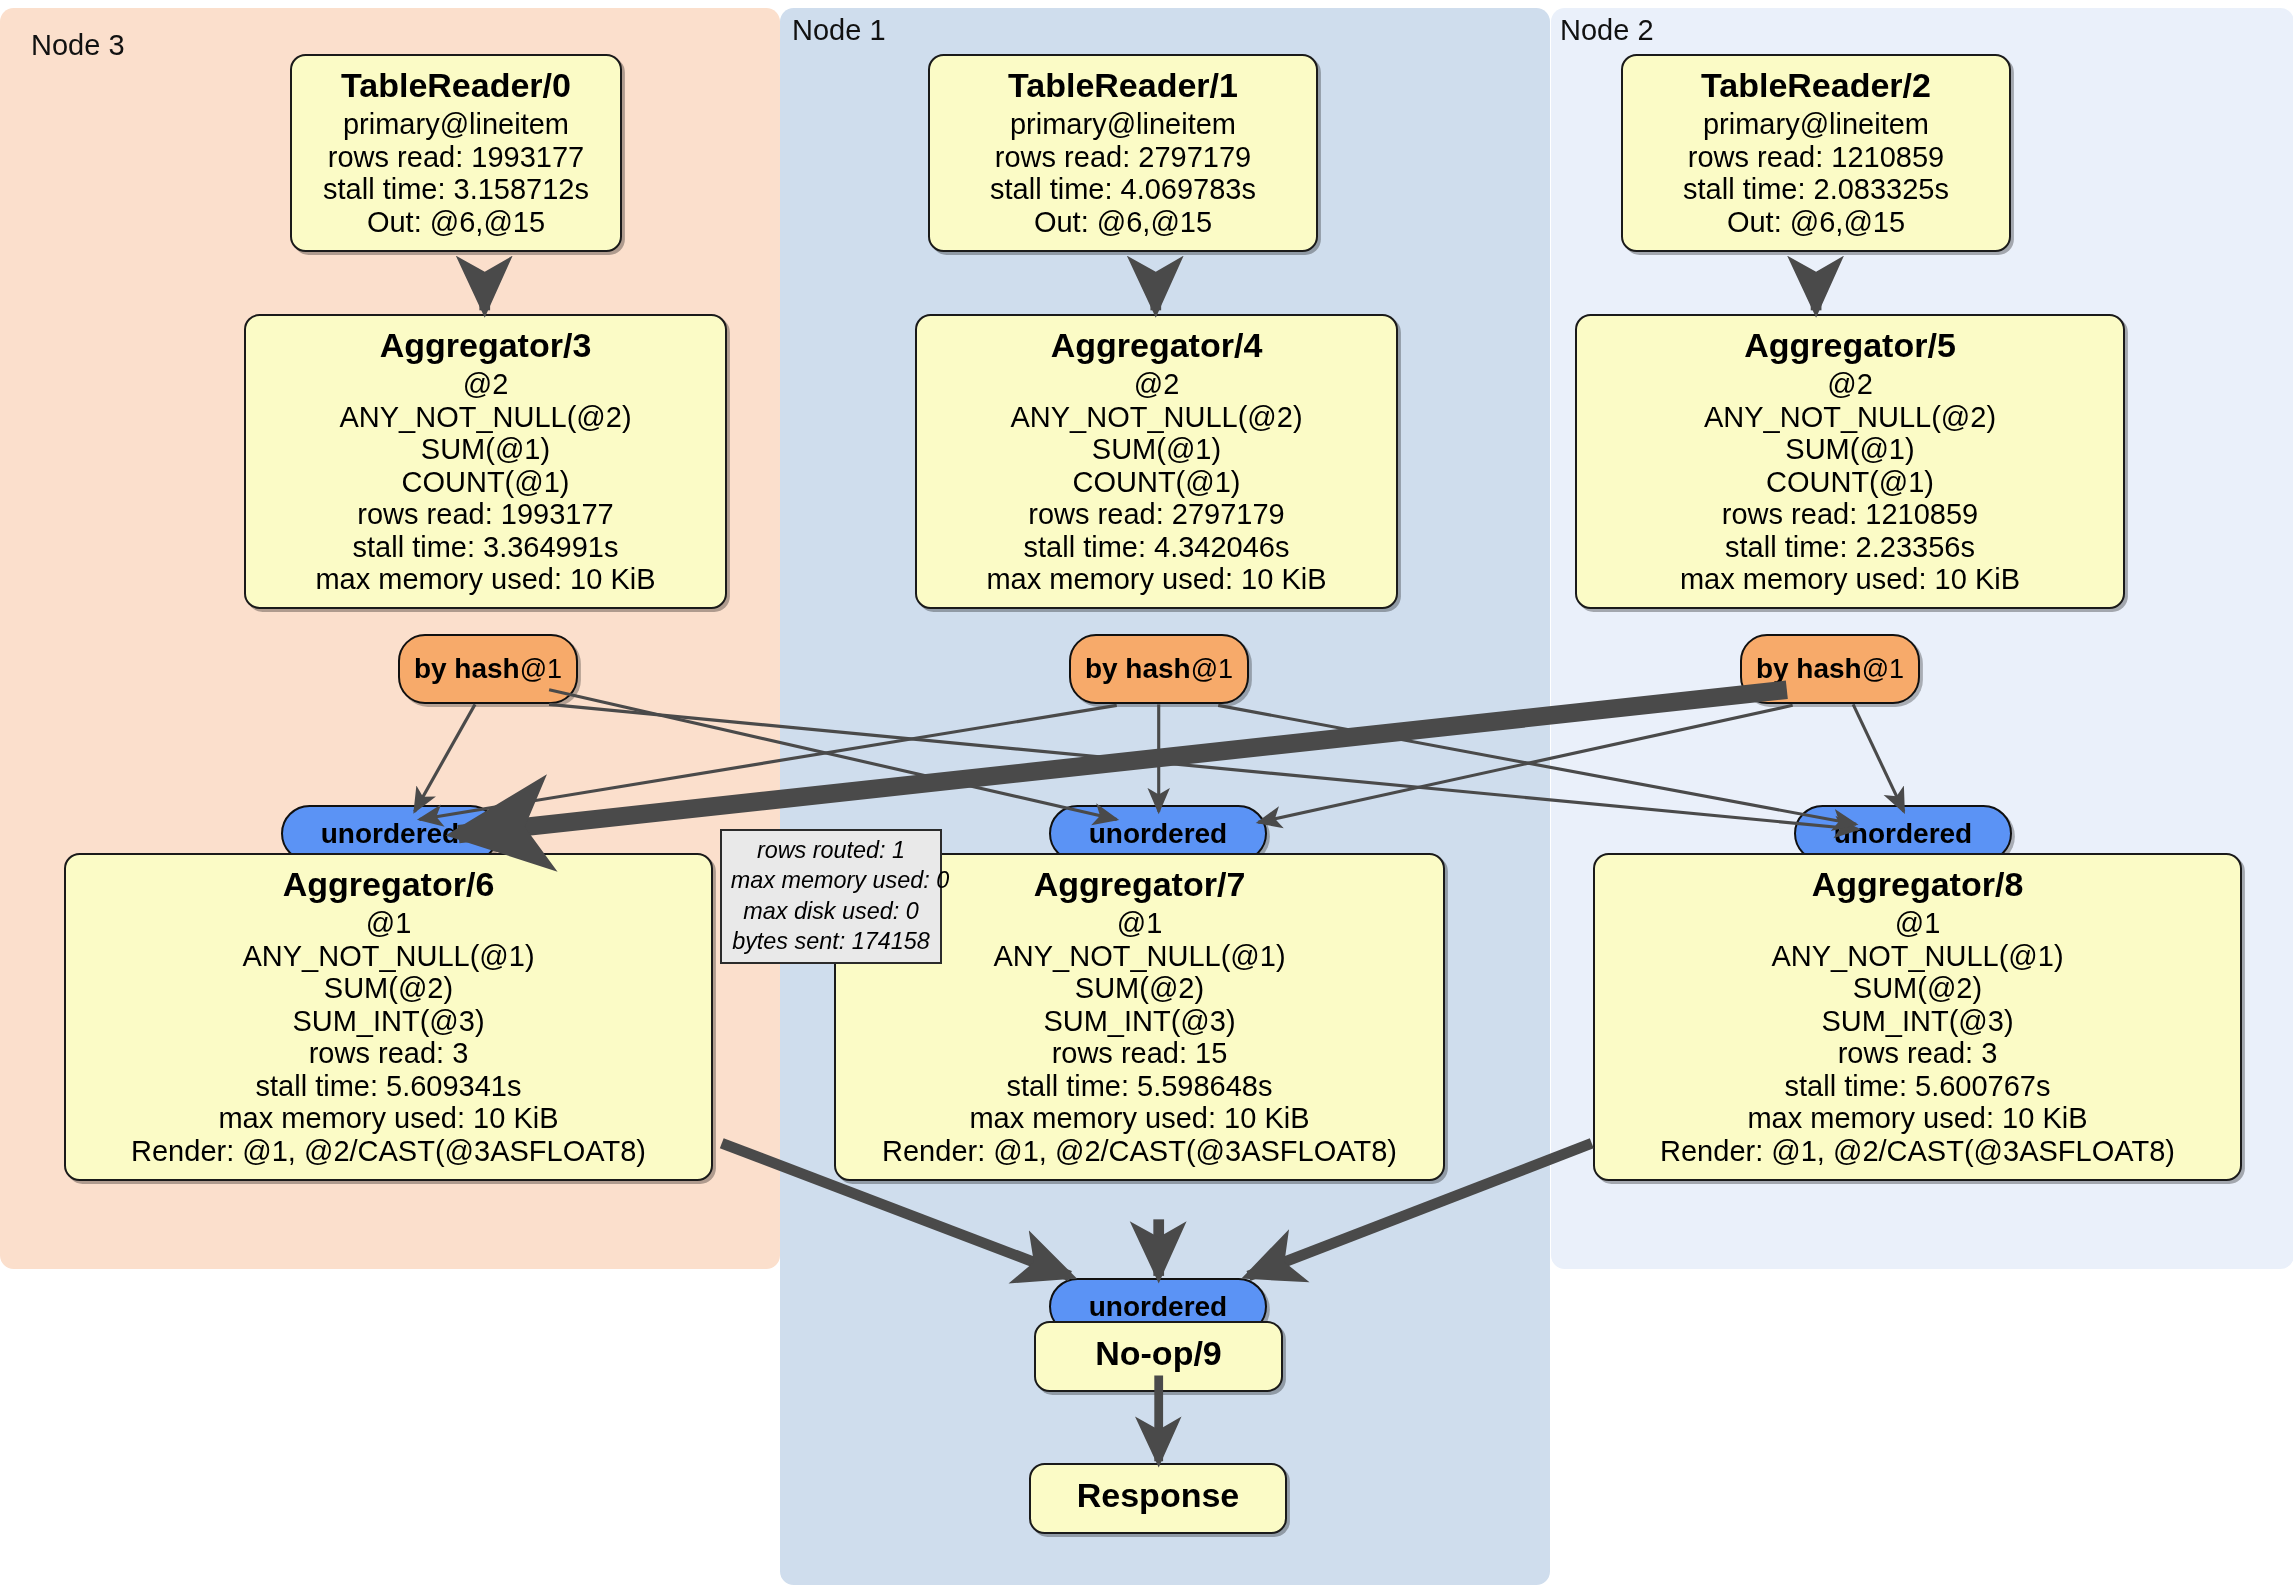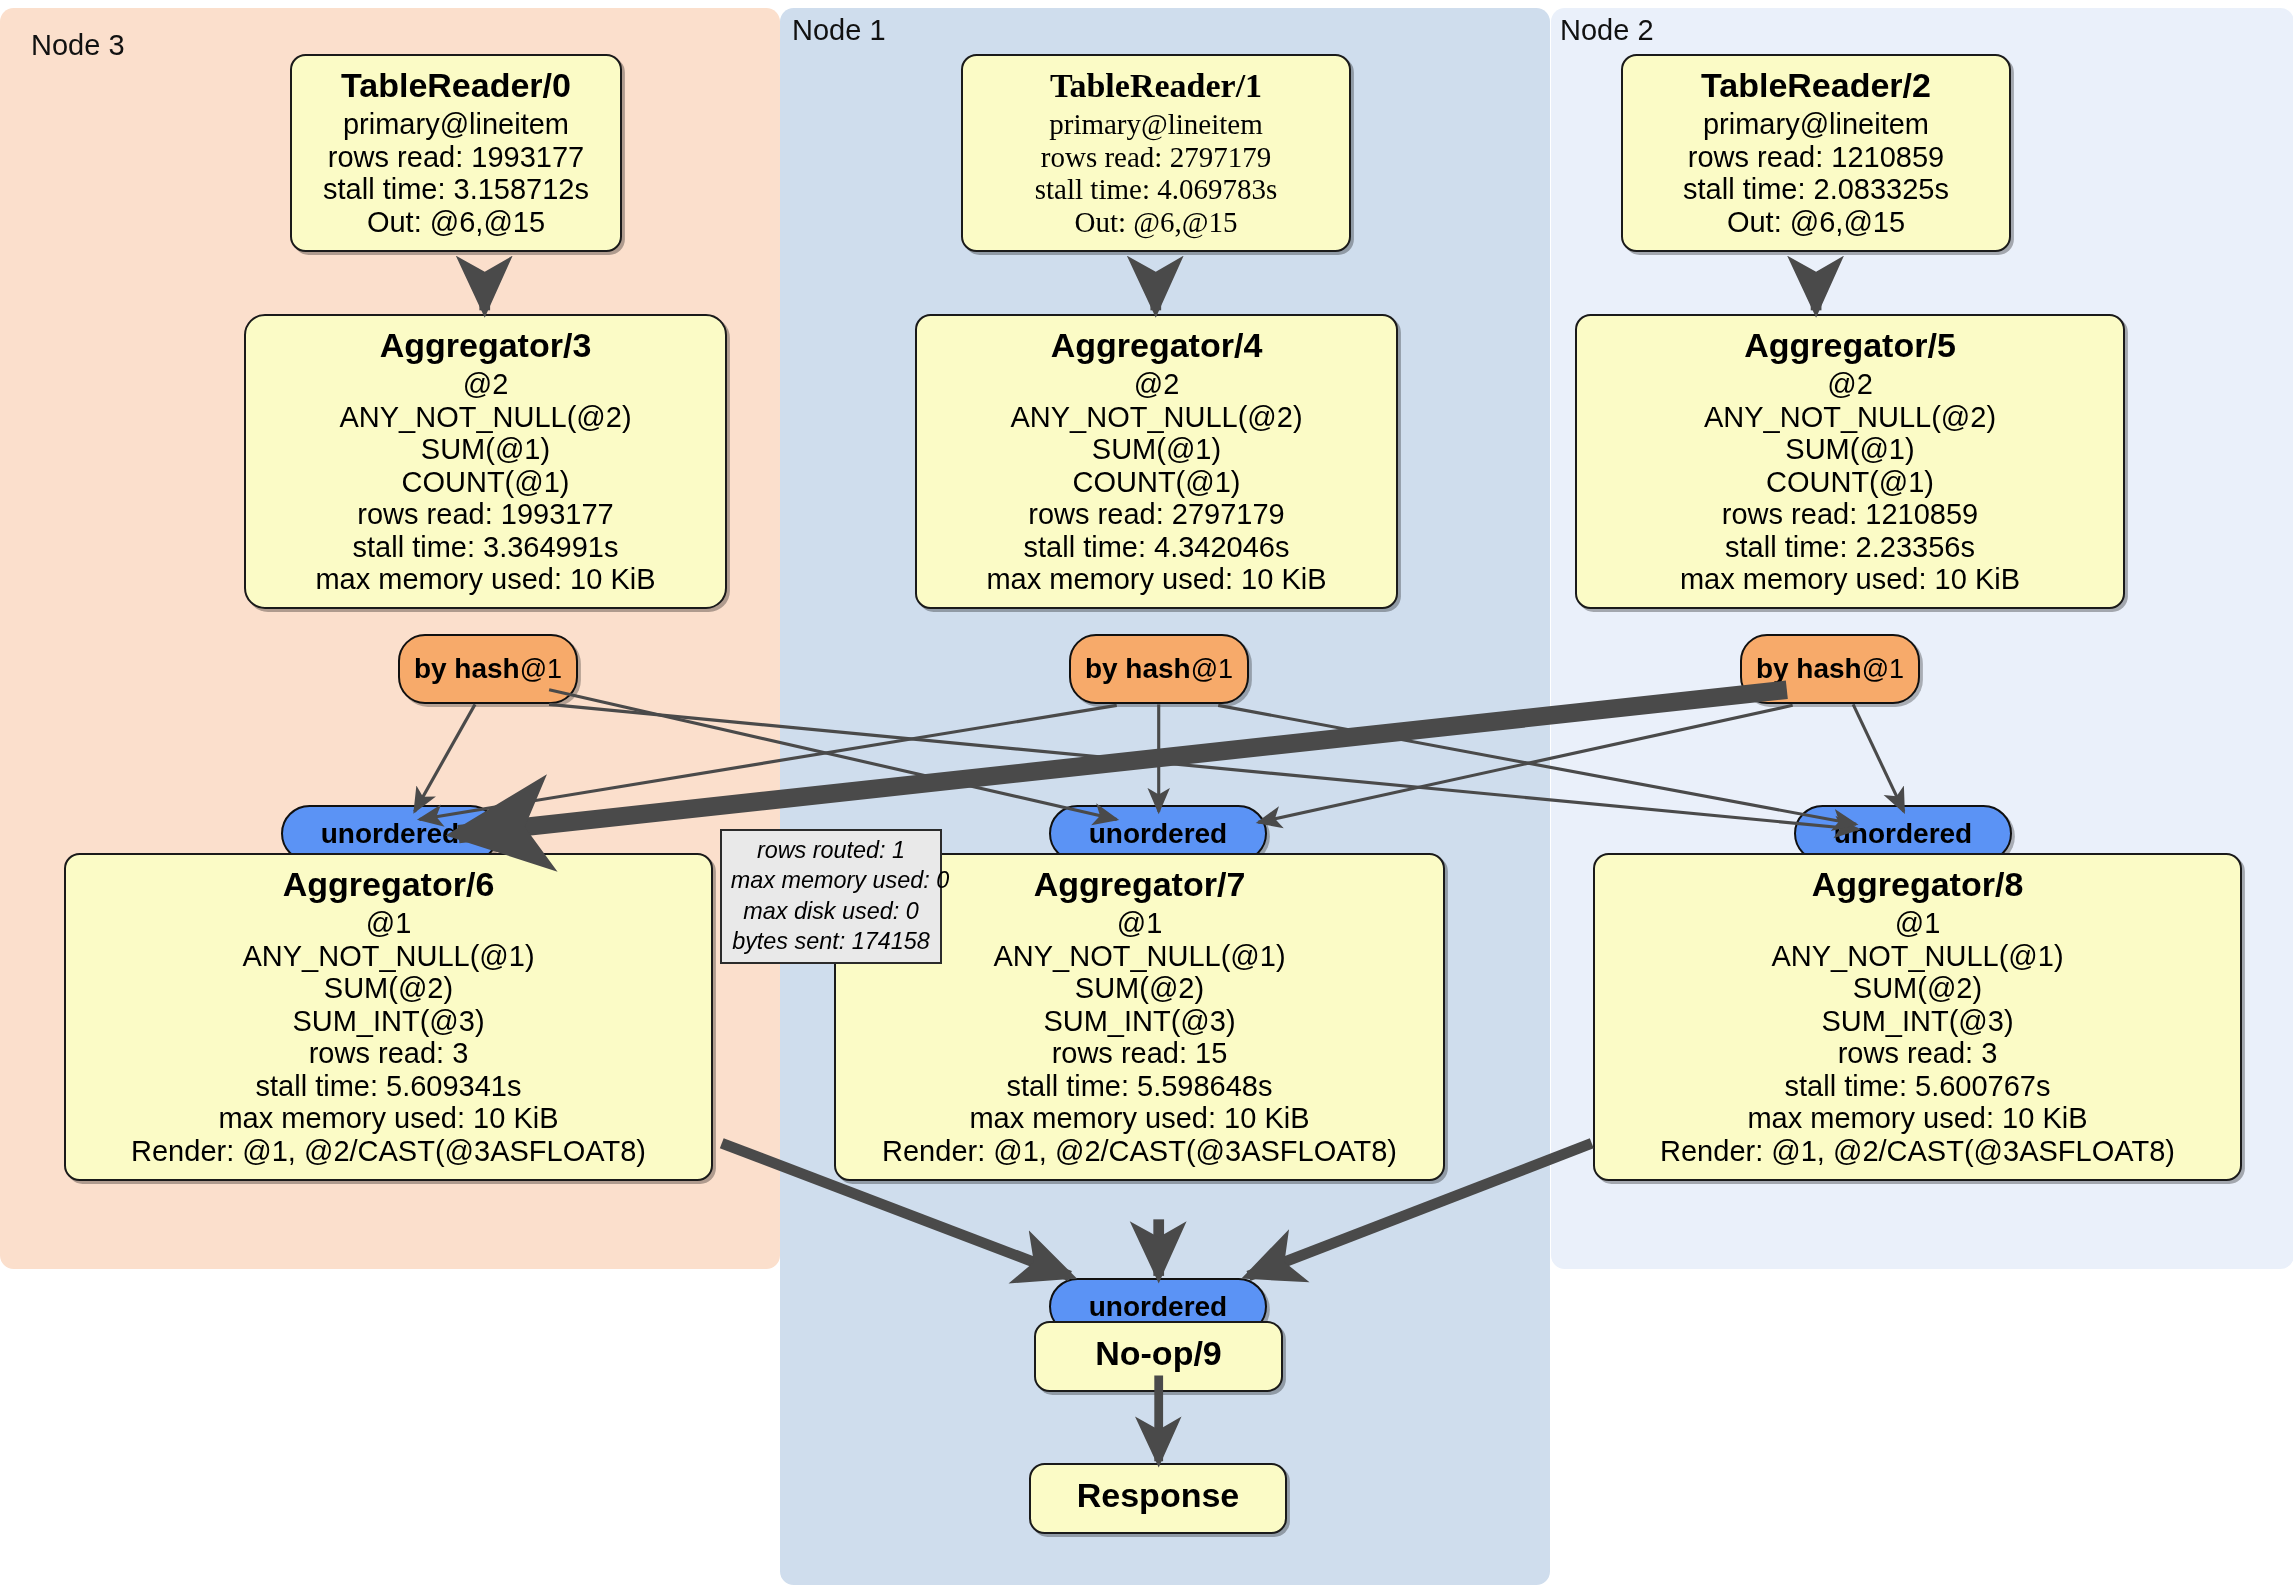--- a/index.html
+++ b/index.html
@@ -169,37 +169,37 @@
   </svg>
 
   <div class="opbox" style="left:290px; top:54px; width:332px;">
     <span class="title">TableReader/0</span>
     <span class="line">primary@lineitem</span>
     <span class="line">rows read: 1993177</span>
     <span class="line">stall time: 3.158712s</span>
     <span class="line">Out: @6,@15</span>
   </div>
 
-  <div class="opbox" style="left:961px; top:54px; width:390px;font-family:Liberation Serif, serif;">
+  <div class="opbox" style="left:928px; top:54px; width:390px;">
     <span class="title">TableReader/1</span>
     <span class="line">primary@lineitem</span>
     <span class="line">rows read: 2797179</span>
     <span class="line">stall time: 4.069783s</span>
     <span class="line">Out: @6,@15</span>
   </div>
 
   <div class="opbox" style="left:1621px; top:54px; width:390px;">
     <span class="title">TableReader/2</span>
     <span class="line">primary@lineitem</span>
     <span class="line">rows read: 1210859</span>
     <span class="line">stall time: 2.083325s</span>
     <span class="line">Out: @6,@15</span>
   </div>
 
-  <div class="opbox" style="left:244px; top:314px; width:483px;border-radius:21px;">
+  <div class="opbox" style="left:244px; top:314px; width:483px;">
     <span class="title">Aggregator/3</span>
     <span class="line">@2</span>
     <span class="line">ANY_NOT_NULL(@2)</span>
     <span class="line">SUM(@1)</span>
     <span class="line">COUNT(@1)</span>
     <span class="line">rows read: 1993177</span>
     <span class="line">stall time: 3.364991s</span>
     <span class="line">max memory used: 10 KiB</span>
   </div>
 

